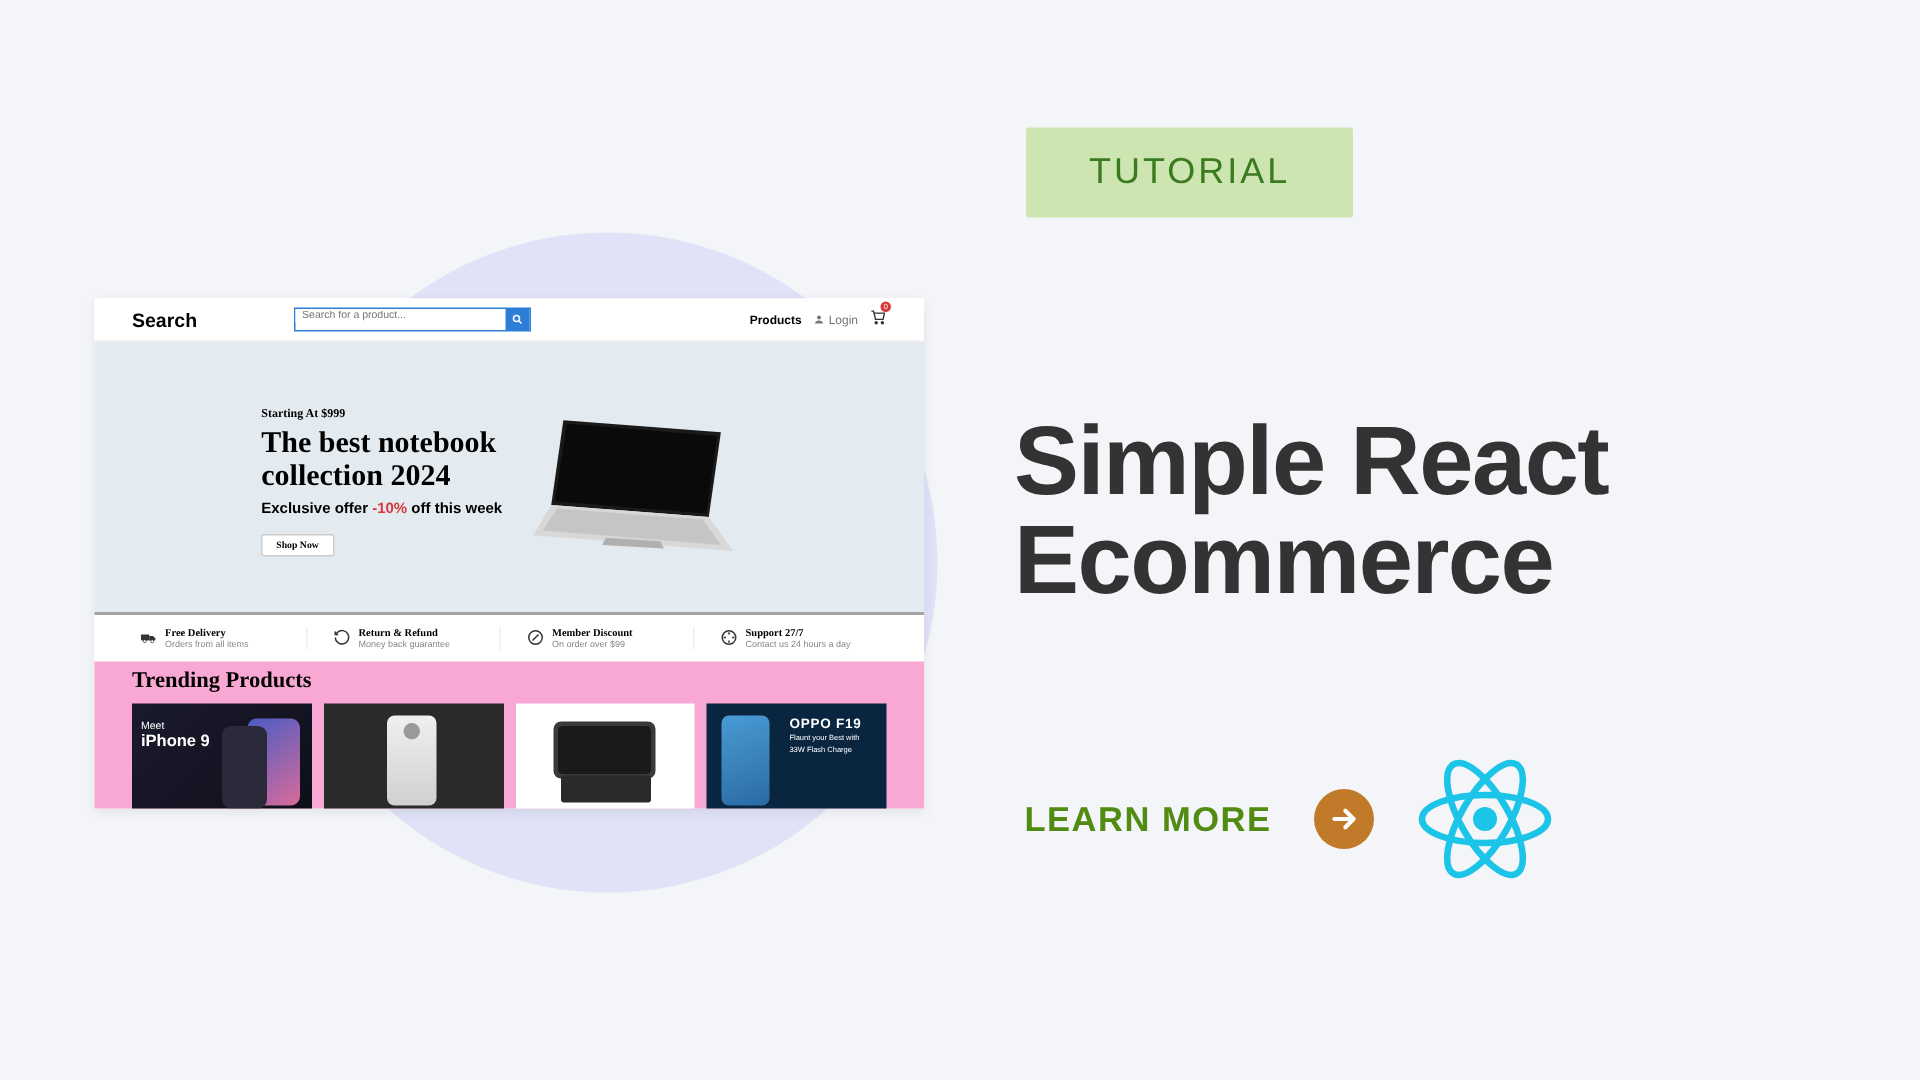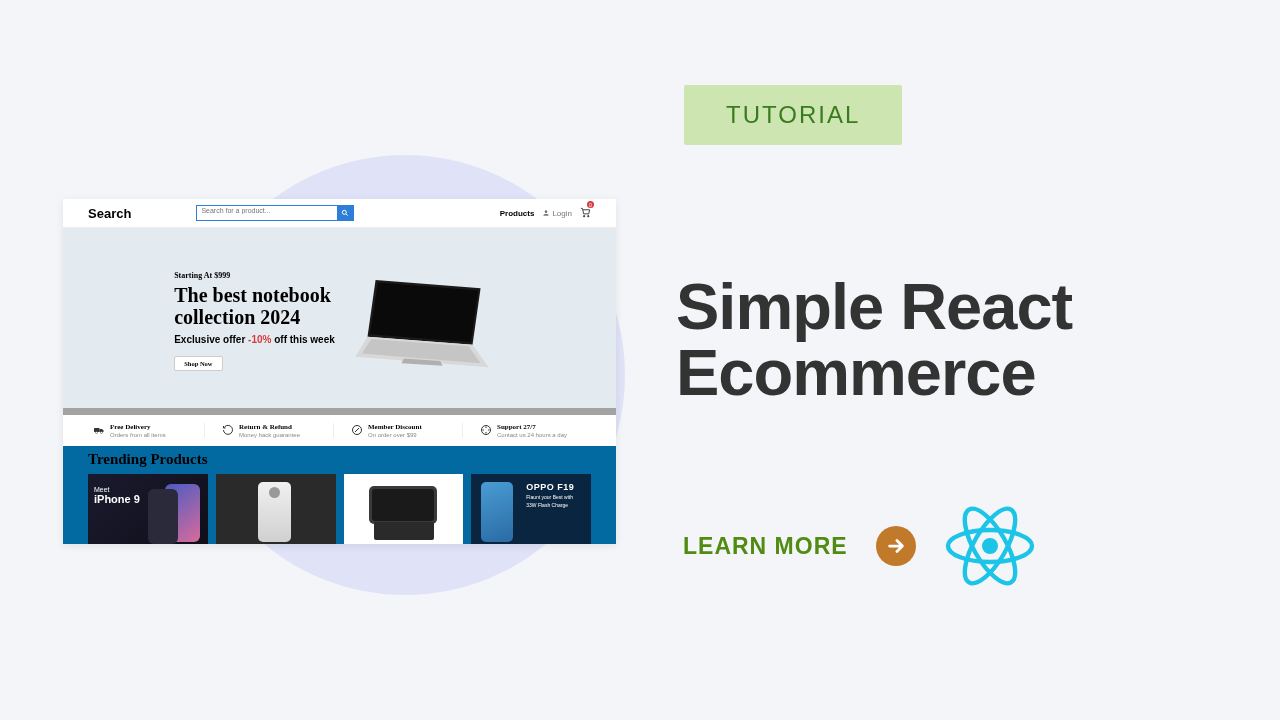--- a/index.html
+++ b/index.html
@@ -17,27 +17,27 @@
 .cart-wrap{position:relative;}
 .cart-badge{position:absolute;top:-3px;right:-3px;width:7px;height:7px;background:#d63b3b;color:#fff;font-size:5px;border-radius:50%;display:flex;align-items:center;justify-content:center;}
 .hero{background:#e3eaf0;padding:40px 25px 35px;display:flex;align-items:center;justify-content:center;}
 .hero-pre{font-size:8px;font-weight:700;font-family:Georgia,serif;}
 .hero-title{font-size:20px;font-weight:700;line-height:1.1;margin-top:4px;font-family:Georgia,serif;}
 .hero-sub{font-size:10px;font-weight:700;margin-top:6px;}
 .offer-pct{color:#d63b3b;}
 .shop-btn{margin-top:11px;padding:3px 9px;font-size:6.5px;border:1px solid #ccc;background:#fff;border-radius:2px;font-weight:600;font-family:Georgia,serif;}
 .hero-img{width:170px;height:105px;position:relative;}
 .laptop-svg{width:100%;height:100%;}
-.features{display:flex;padding:8px 25px;border-top:7px solid #a3a3a3;gap:12px;background:#fff;}
+.features{display:flex;padding:8px 25px;border-top:2px solid #a3a3a3;gap:12px;background:#fff;}
 .feature{flex:1;display:flex;gap:5px;align-items:flex-start;border-right:1px solid #eee;padding:0 5px;}
 .feature:last-child{border-right:none;}
 .feat-icon{width:12px;height:12px;flex-shrink:0;margin-top:1px;}
 .feat-title{font-size:7px;font-weight:700;font-family:Georgia,serif;}
 .feat-desc{font-size:6px;color:#888;margin-top:1px;}
-.trending-section{padding:5px 25px 0;background:#0369a1;}
+.trending-section{padding:5px 25px 0;background:#f9a8d4;}
 .trending-title{font-size:15px;font-weight:700;font-family:Georgia,serif;margin-bottom:6px;}
 .products{display:flex;gap:8px;}
 .product{width:120px;height:70px;background:#111;position:relative;overflow:hidden;}
 .p1-text{position:absolute;left:6px;top:12px;color:#fff;font-size:7px;}
 .p1-title{font-size:11px;font-weight:700;}
 .phone-shape{position:absolute;}
 .p4{background:#0a2540;}
 .p4-text{position:absolute;left:55px;top:8px;color:#fff;font-size:5px;}
 .p4-title{font-size:9px;font-weight:700;letter-spacing:0.5px;}
 .p4-sub{font-size:5px;margin-top:2px;}

